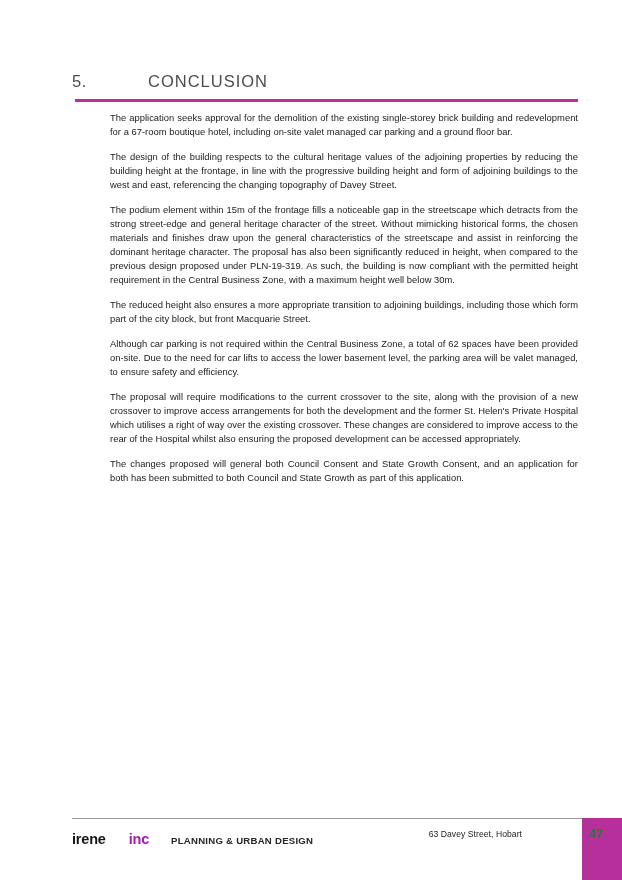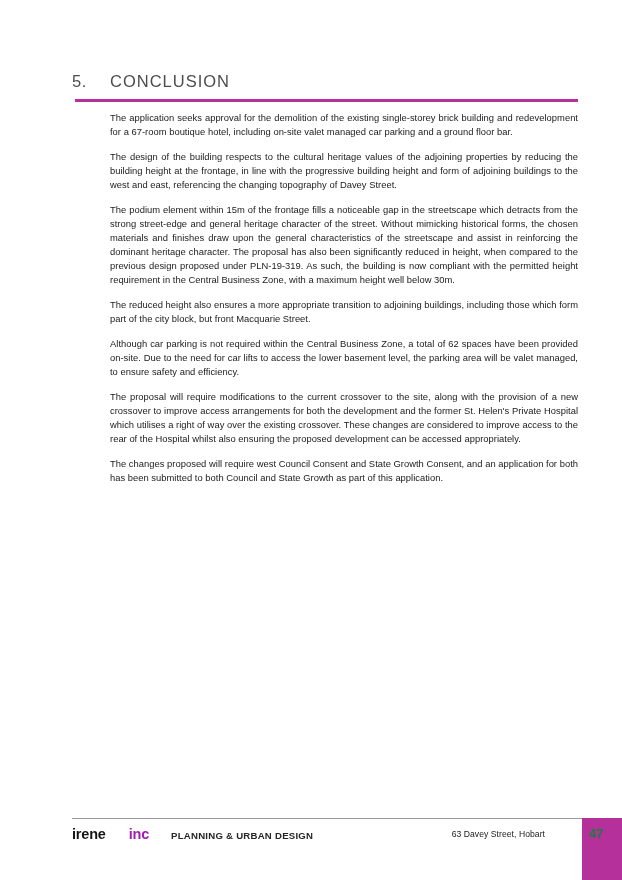--- a/index.html
+++ b/index.html
@@ -38,20 +38,21 @@
   }
   .section-number {
     width: 38px;
     flex: 0 0 38px;
     font-size: 16.5px;
     letter-spacing: 0.5px;
   }
   .section-title {
     font-size: 16.5px;
     letter-spacing: 1.0px;
+    margin-left: 38px;
   }
 
   .heading-rule {
     position: absolute;
     left: 75px;
     top: 99px;
     width: 503px;
     height: 2.5px;
     background: #b9309a;
   }
@@ -84,21 +85,21 @@
     height: 1px;
     background: #9a9a9a;
   }
   .footer {
     position: absolute;
     left: 72px;
     top: 826px;
     width: 510px;
     height: 26px;
     display: flex;
-    align-items: flex-start;
+    align-items: center;
   }
   .brand {
     display: flex;
     align-items: baseline;
     flex: 0 0 auto;
   }
   .brand-irene {
     font-size: 14.5px;
     font-weight: 700;
     color: #151515;
@@ -117,21 +118,21 @@
     color: #262626;
     letter-spacing: 0.25px;
     margin-left: 22px;
   }
   .footer-address {
     position: absolute;
     left: 0;
     top: 826px;
     width: 582px;
     text-align: right;
-    padding-right: 37px;
+    padding-right: 60px;
     box-sizing: border-box;
     font-size: 8.6px;
     color: #1a1a1a;
     letter-spacing: 0.05px;
     line-height: 16px;
   }
 
   .page-number-block {
     position: absolute;
     left: 582px;
@@ -163,21 +164,21 @@
 
   <div class="heading-rule"></div>
 
   <div class="body-copy">
     <p>The application seeks approval for the demolition of the existing single-storey brick building and redevelopment for a 67-room boutique hotel, including on-site valet managed car parking and a ground floor bar.</p>
     <p>The design of the building respects to the cultural heritage values of the adjoining properties by reducing the building height at the frontage, in line with the progressive building height and form of adjoining buildings to the west and east, referencing the changing topography of Davey Street.</p>
     <p>The podium element within 15m of the frontage fills a noticeable gap in the streetscape which detracts from the strong street-edge and general heritage character of the street. Without mimicking historical forms, the chosen materials and finishes draw upon the general characteristics of the streetscape and assist in reinforcing the dominant heritage character. The proposal has also been significantly reduced in height, when compared to the previous design proposed under PLN-19-319. As such, the building is now compliant with the permitted height requirement in the Central Business Zone, with a maximum height well below 30m.</p>
     <p>The reduced height also ensures a more appropriate transition to adjoining buildings, including those which form part of the city block, but front Macquarie Street.</p>
     <p>Although car parking is not required within the Central Business Zone, a total of 62 spaces have been provided on-site. Due to the need for car lifts to access the lower basement level, the parking area will be valet managed, to ensure safety and efficiency.</p>
     <p>The proposal will require modifications to the current crossover to the site, along with the provision of a new crossover to improve access arrangements for both the development and the former St. Helen's Private Hospital which utilises a right of way over the existing crossover. These changes are considered to improve access to the rear of the Hospital whilst also ensuring the proposed development can be accessed appropriately.</p>
-    <p>The changes proposed will require west Council Consent and State Growth Consent, and an application for both has been submitted to both Council and State Growth as part of this application.</p>
+    <p>The changes proposed will general both Council Consent and State Growth Consent, and an application for both has been submitted to both Council and State Growth as part of this application.</p>
   </div>
 
   <div class="footer-rule"></div>
 
   <div class="footer">
     <div class="brand">
       <span class="brand-irene">irene</span>
       <span class="brand-inc">inc</span>
       <span class="brand-tagline">PLANNING &amp; URBAN DESIGN</span>
     </div>

